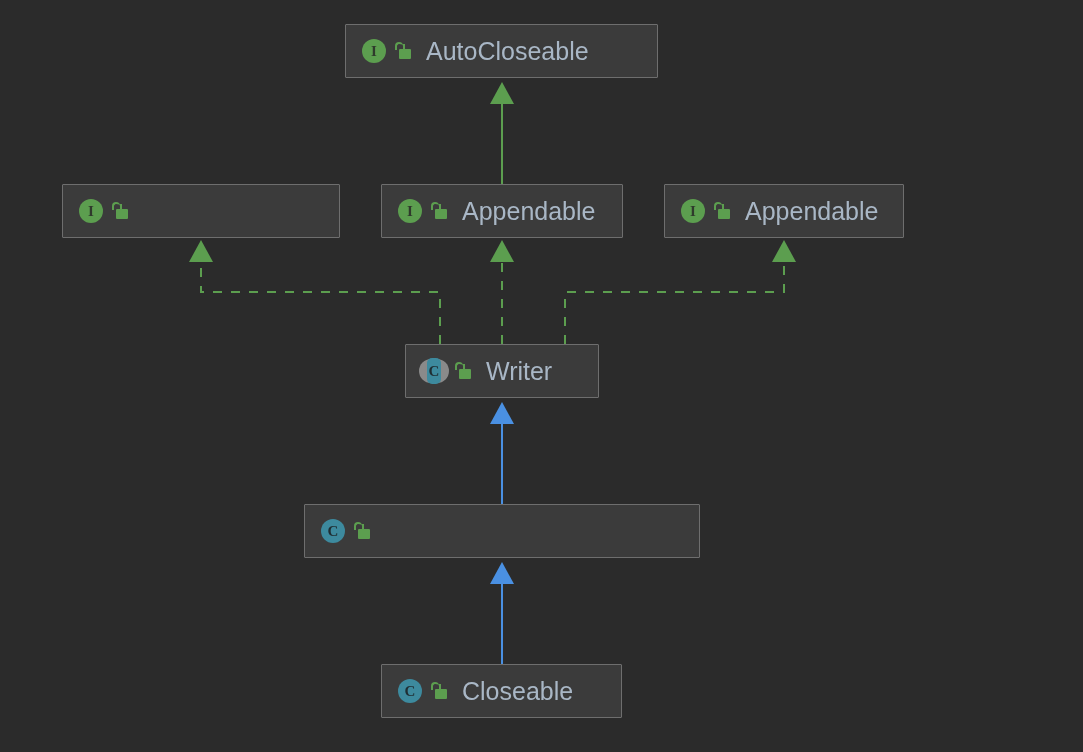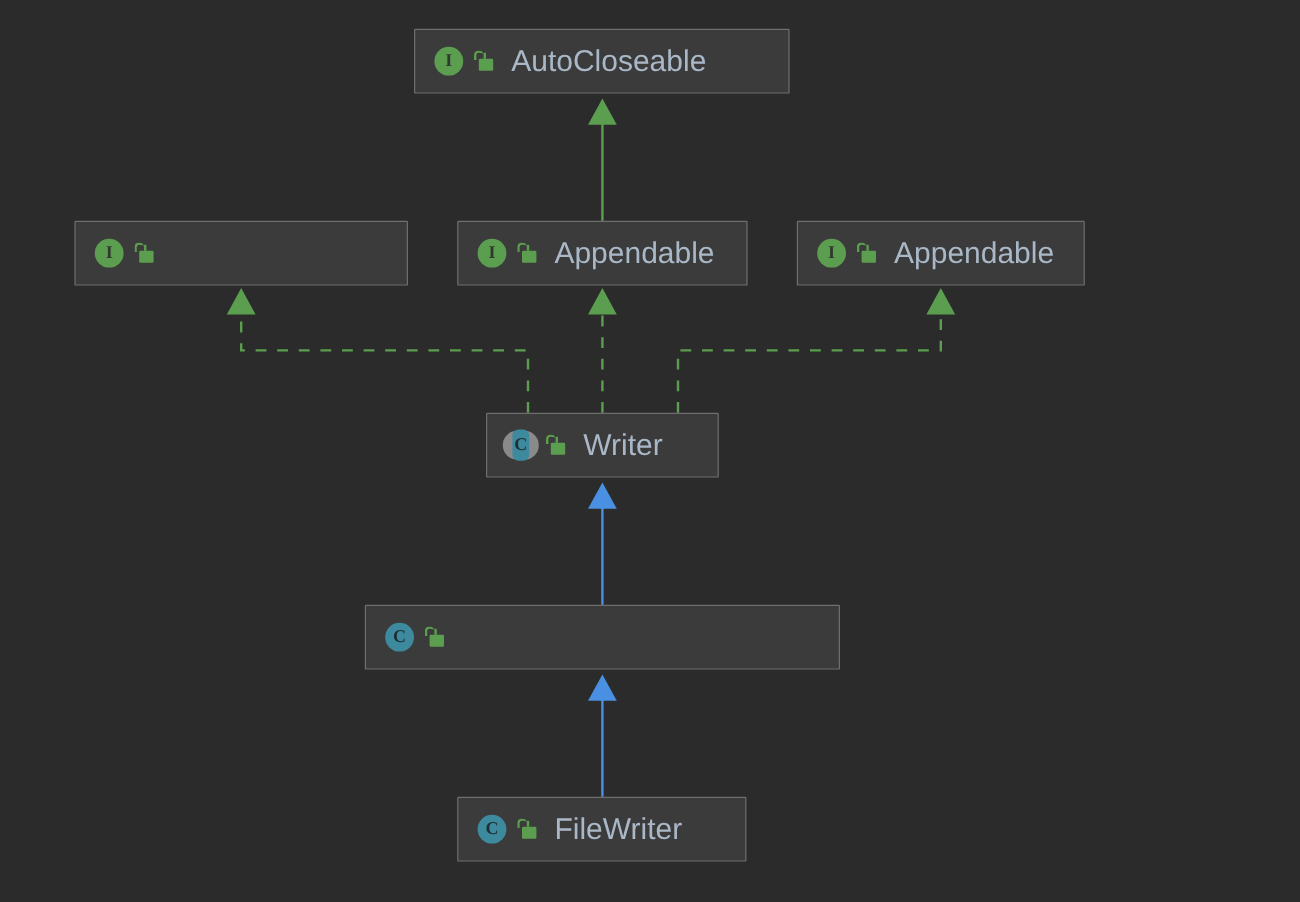--- a/index.html
+++ b/index.html
@@ -302,16 +302,16 @@
     <span class="node-icons">
       <span class="icon-type icon-class">
         <span class="disc"></span>
         <span class="glyph">C</span>
       </span>
       <span class="icon-lock">
         <span class="shackle"></span>
         <span class="body"></span>
       </span>
     </span>
-    <span class="node-label">FileWriter</span>
+    <span class="node-label">Closeable</span>
   </div>
 
 </div>
 
 </body></html>

